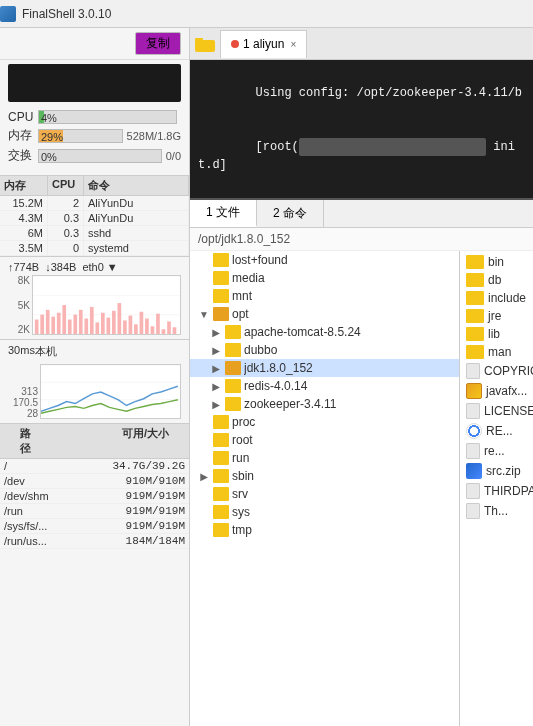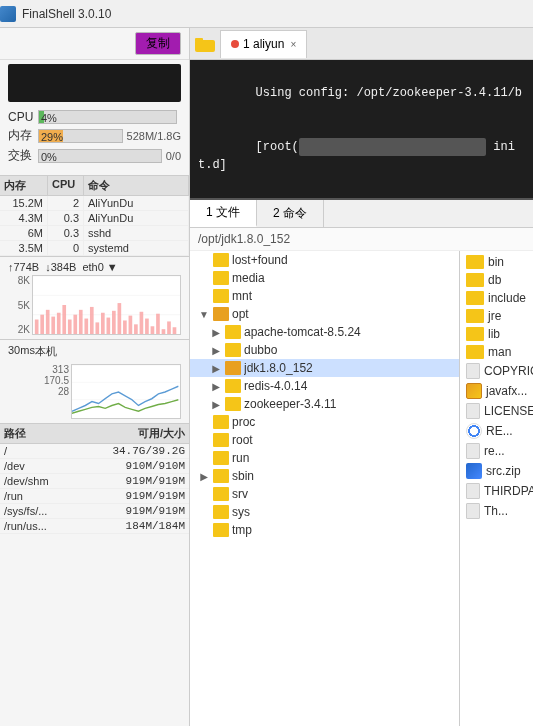--- a/index.html
+++ b/index.html
@@ -55,21 +55,21 @@
     .chart-header .down { color: #333; margin-right: 6px; }
     .chart-header .eth { color: #333; }
     .network-chart { height: 60px; background: #fff; border: 1px solid #ccc; position: relative; overflow: hidden; }
     .ping-section { padding: 4px 8px; border-top: 1px solid #ccc; }
     .ping-header { display: flex; justify-content: flex-start; font-size: 11px; color: #333; margin-bottom: 5px; }
     .ping-chart { height: 55px; background: #fff; border: 1px solid #ccc; position: relative; overflow: hidden; }
 
     
     .disk-section { border-top: 1px solid #ccc; flex: 1; overflow: hidden; }
     .disk-header { display: flex; background: #e0e0e0; border-bottom: 1px solid #ccc; }
-    .disk-header div { padding: 2px 4px; font-size: 11px; font-weight: bold; color: #333; }
+    .disk-header div { padding: 2px 20px; font-size: 11px; font-weight: bold; color: #333; }
     .dh-path { width: 60px; }
     .dh-size { flex: 1; text-align: right; }
     .disk-row { display: flex; border-bottom: 1px solid #eee; }
     .disk-row div { padding: 1px 4px; font-size: 11px; color: #333; overflow: hidden; white-space: nowrap; }
     .dr-path { width: 60px; }
     .dr-size { flex: 1; text-align: right; font-family: Liberation Mono, monospace; }
 
     
     .right-panel { flex: 1; display: flex; flex-direction: column; overflow: hidden; }
 
@@ -242,21 +242,21 @@
           </svg>
         </div>
       </div>
     </div>
 
     <div class="ping-section">
       <div class="ping-header">
         <span>30ms</span>
         <span>本机</span>
       </div>
-      <div style="display:flex;align-items:flex-start;margin-left:31px;">
+      <div style="display:flex;align-items:flex-end;">
         <div style="display:flex;flex-direction:column;justify-content:space-between;width:32px;font-size:10px;color:#666;padding-right:2px;text-align:right;">
           <span>313</span>
           <span>170.5</span>
           <span>28</span>
         </div>
         <div class="ping-chart" style="flex:1;">
           <svg class="chart-svg" viewBox="0 0 130 55" preserveAspectRatio="none">
             <line x1="0" y1="0" x2="130" y2="0" stroke="#eee" stroke-width="0.5"></line>
             <line x1="0" y1="18" x2="130" y2="18" stroke="#eee" stroke-width="0.5"></line>
             <line x1="0" y1="36" x2="130" y2="36" stroke="#eee" stroke-width="0.5"></line>

